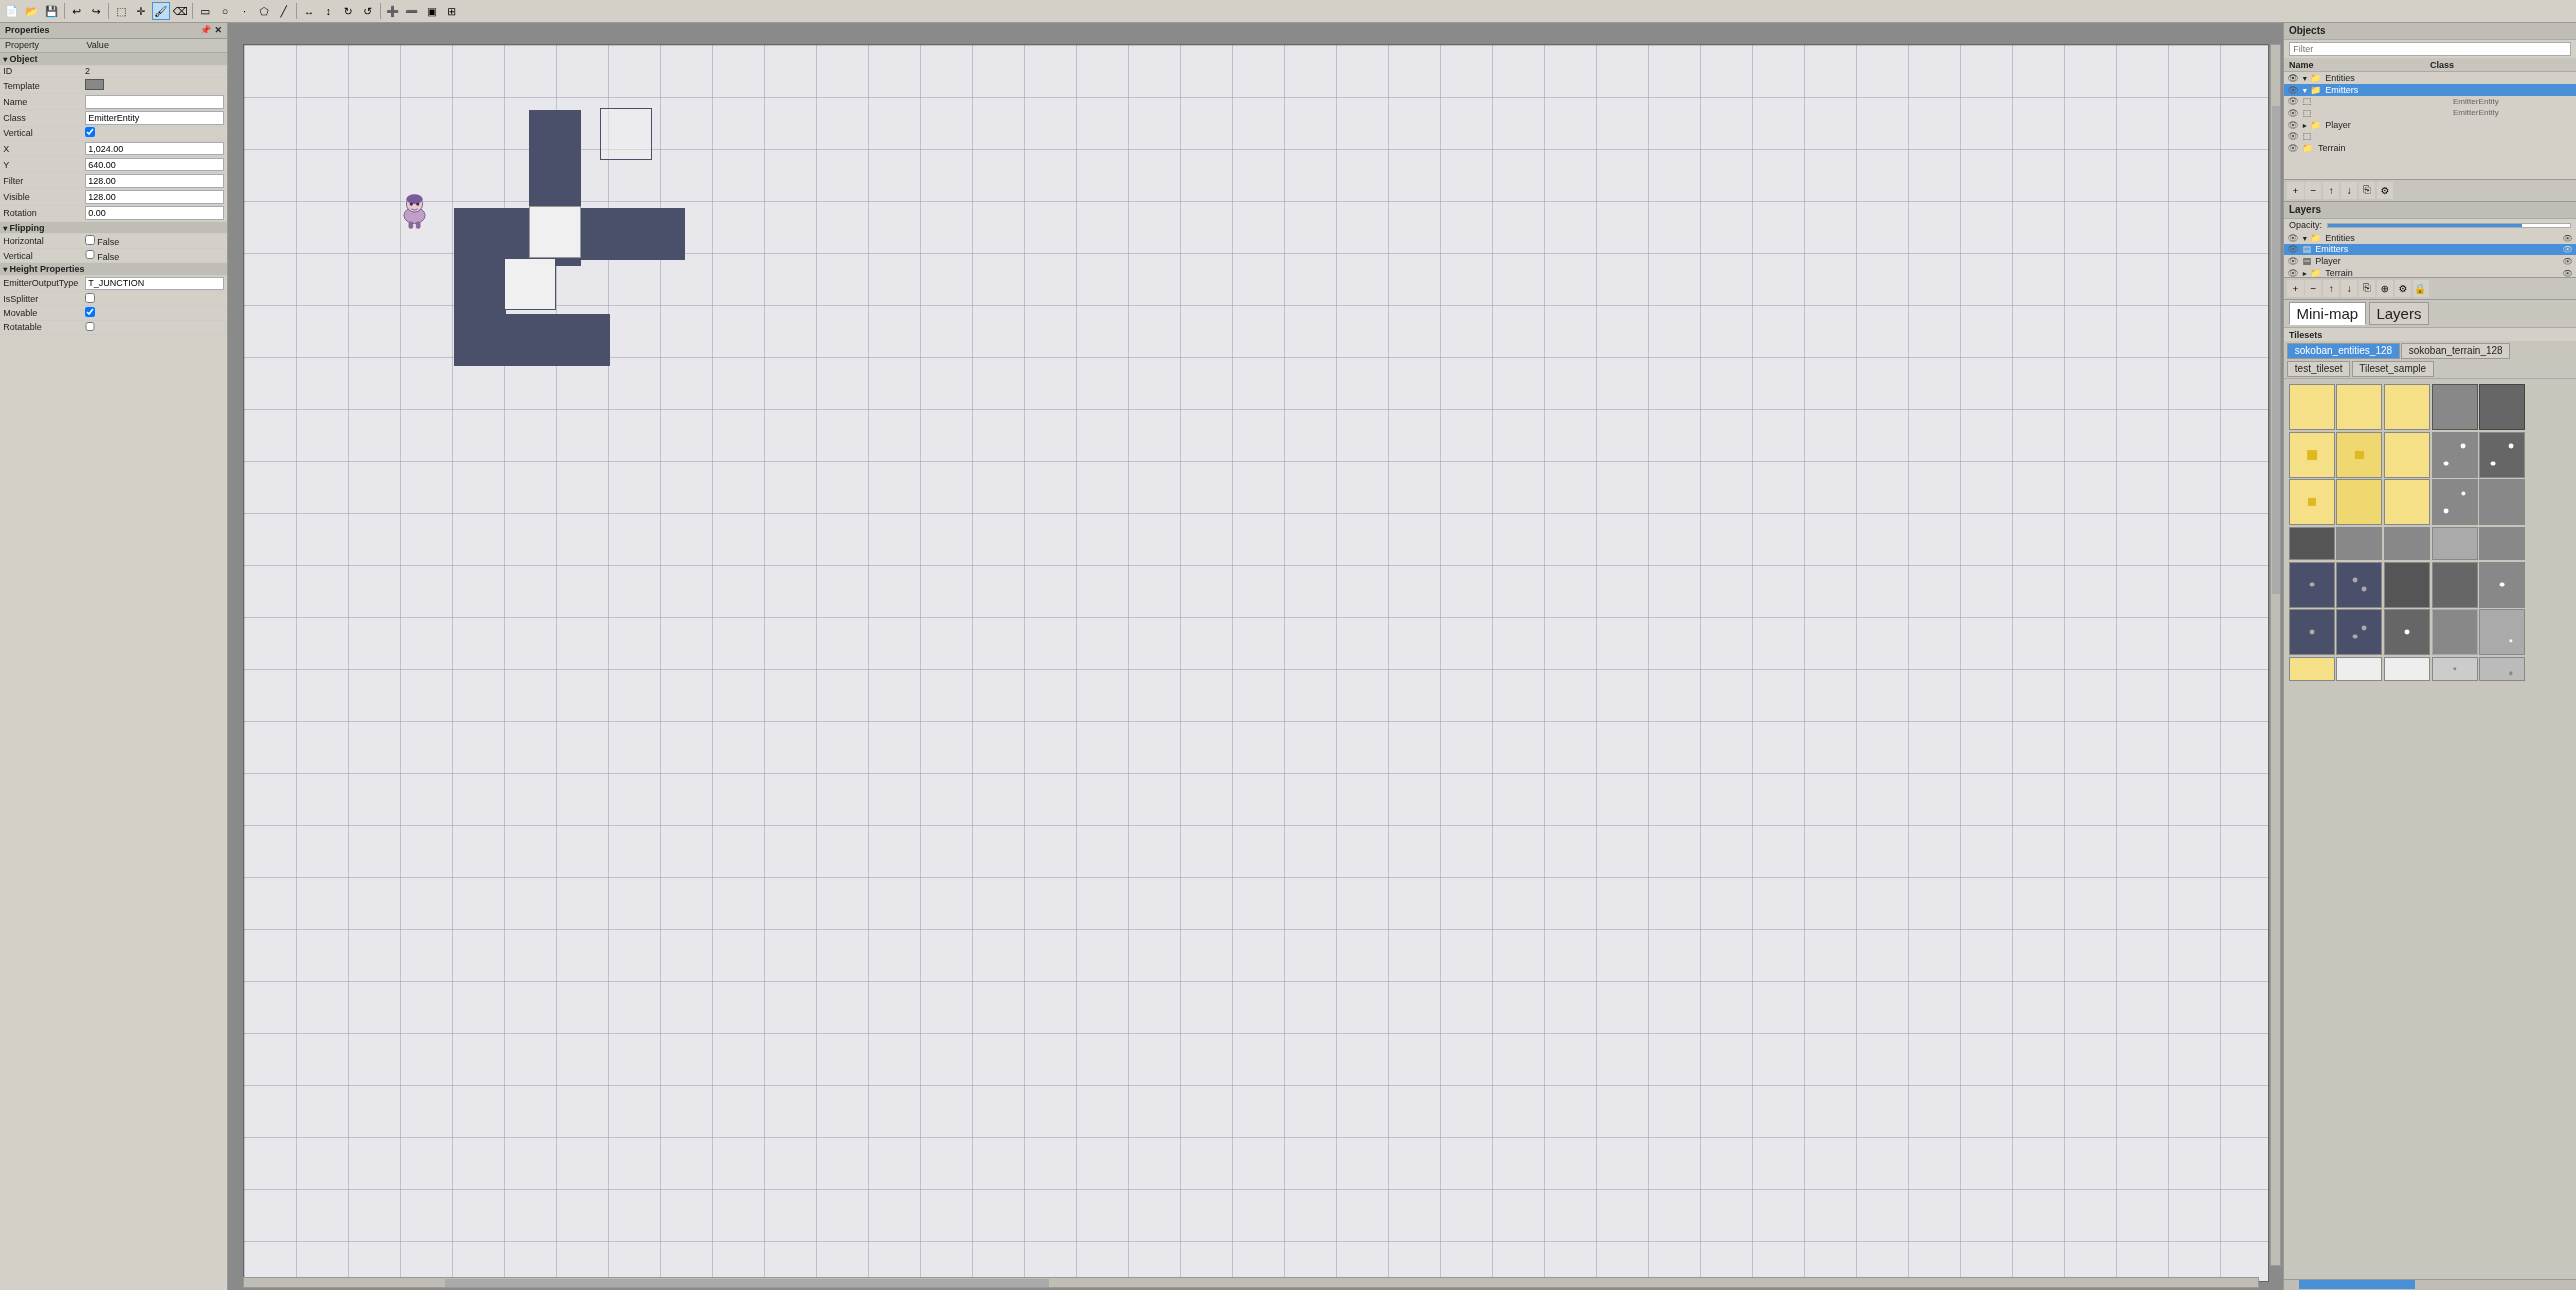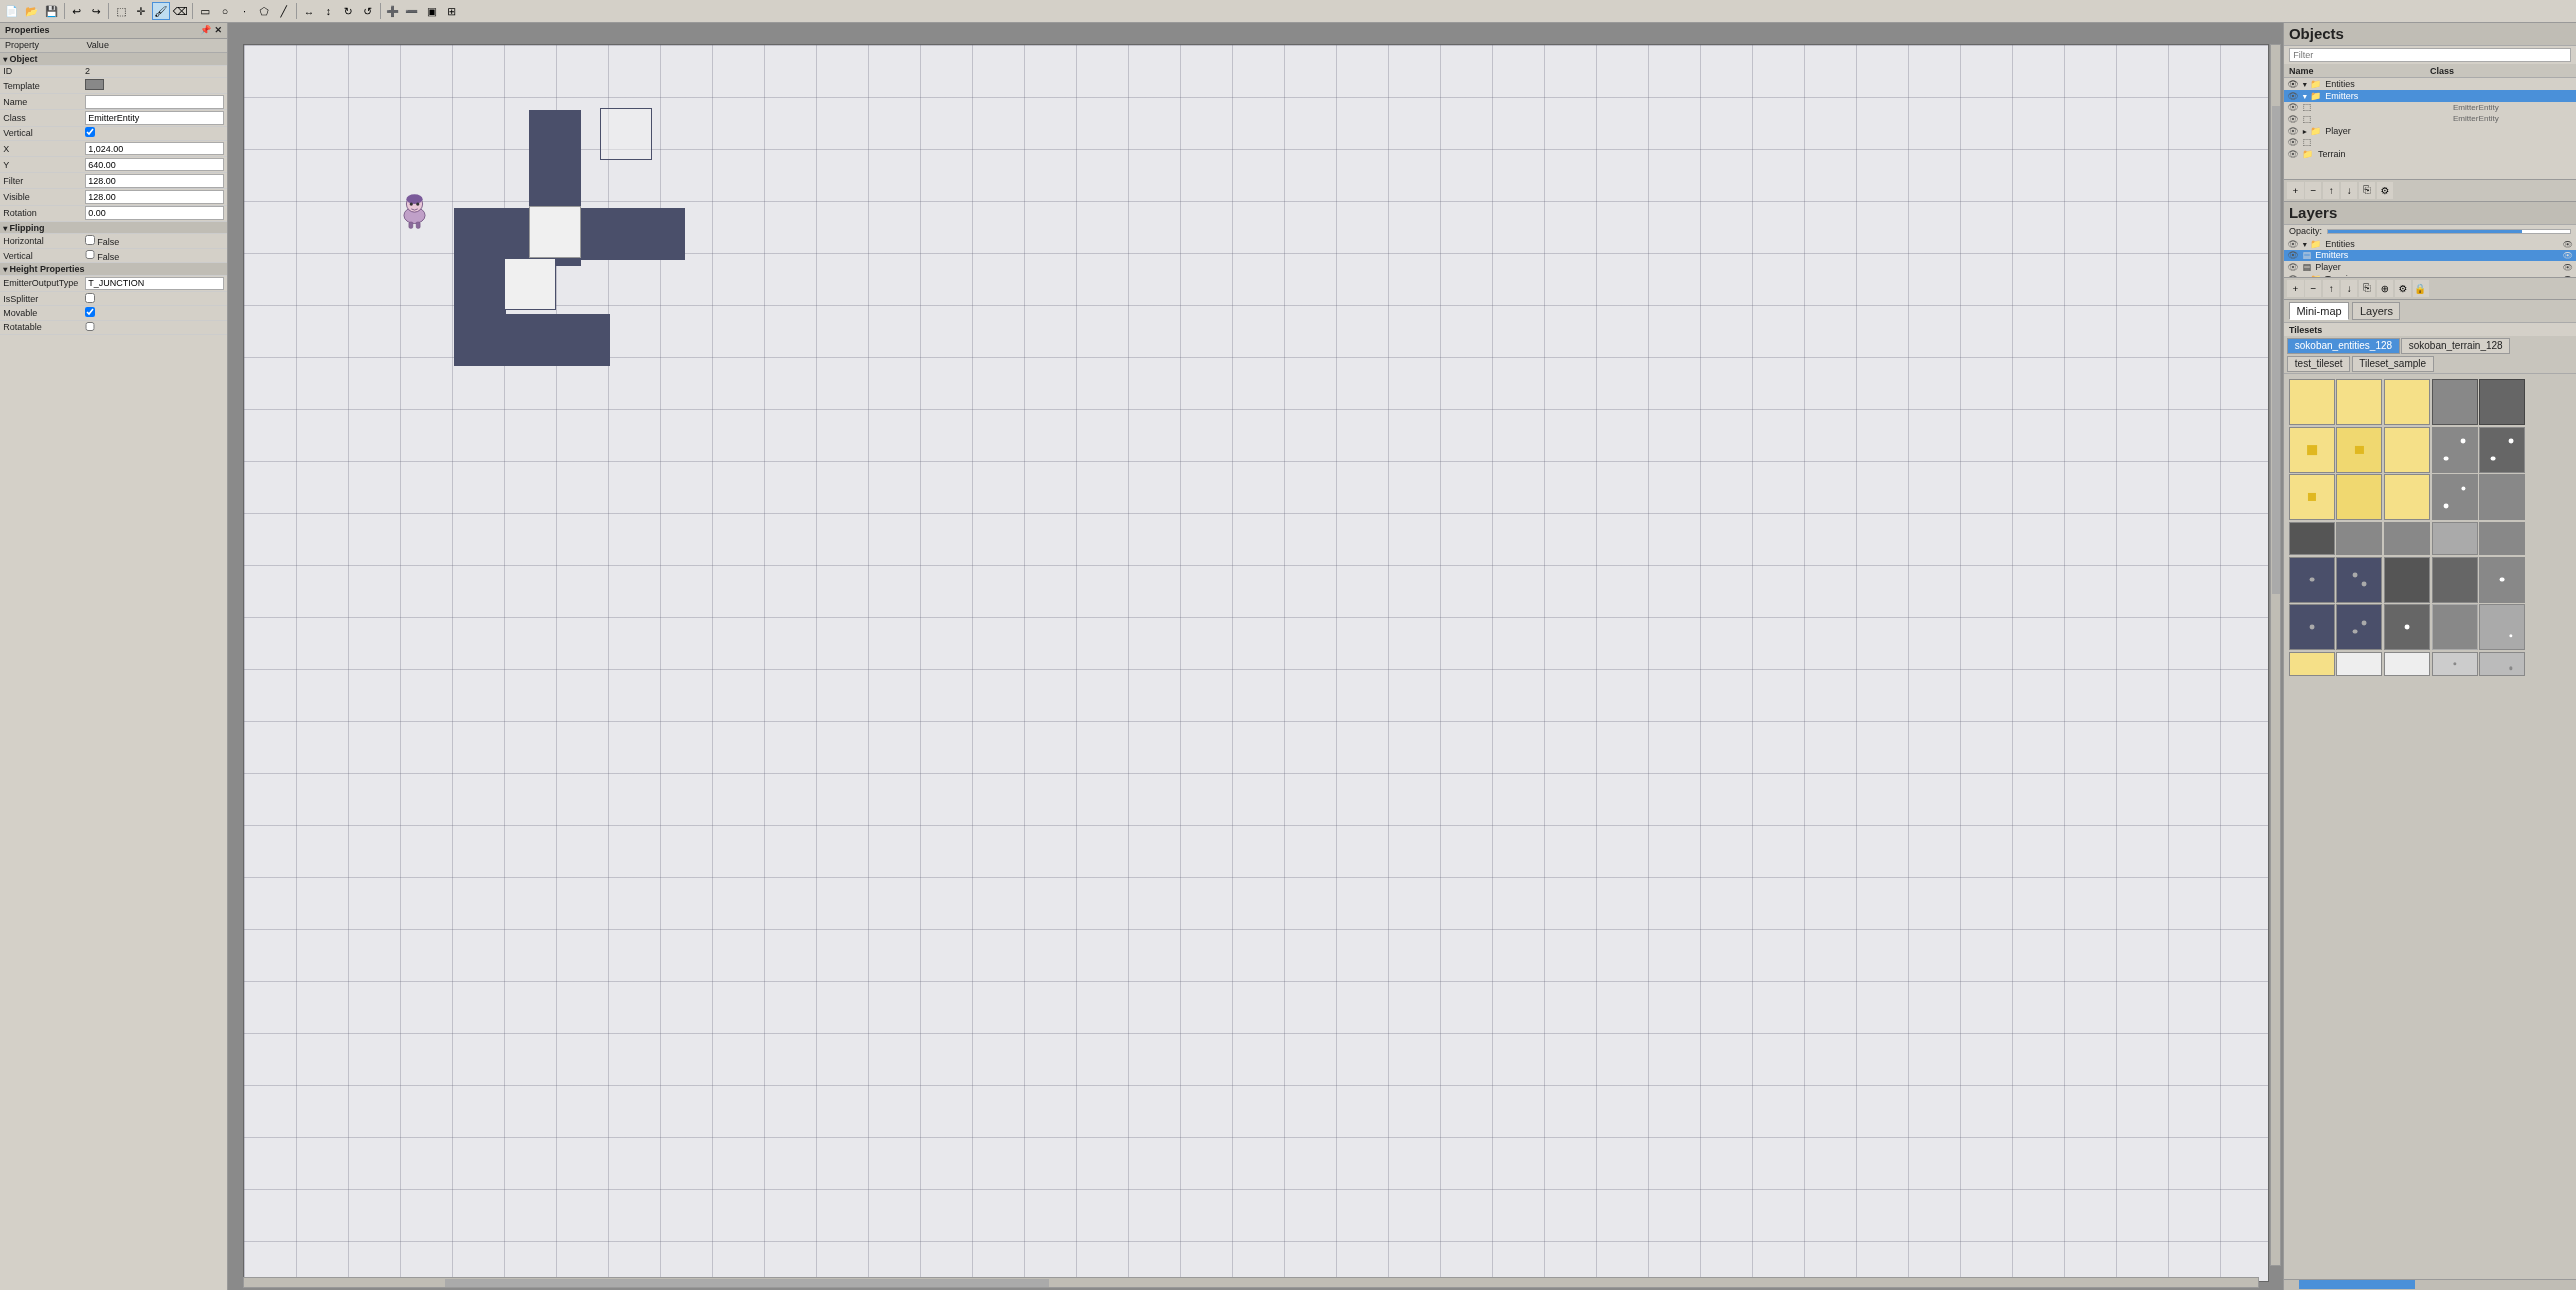--- a/index.html
+++ b/index.html
@@ -146,21 +146,21 @@
       height: 179px;
       border-bottom: 0.8px solid #999;
       display: flex;
       flex-direction: column;
     }
     .panel-header {
       background: #c0bdb5;
       padding: 2.4px 4.9px;
       font-weight: bold;
       border-bottom: 0.8px solid #aaa;
-      font-size: 15px;
+      font-size: 10px;
     }
     #filter-row {
       padding: 2.4px 4.9px;
       background: #d4d0c8;
     }
     #filter-input {
       width: 100%; padding: 0.8px 3.3px; font-size: 9px;
       border: 0.8px solid #aaa; background: #fff;
     }
     #objects-cols {
@@ -243,21 +243,21 @@
       background: #c8c5bd;
       border-bottom: 0.8px solid #aaa;
       padding: 2.4px 4.9px;
       gap: 3.3px;
     }
     #minimap-tab, #layers-tab {
       padding: 1.6px 6.5px;
       border: 0.8px solid #999;
       background: #d4d0c8;
       cursor: pointer;
-      font-size: 11px;
+      font-size: 15px;
     }
     #minimap-tab.active, #layers-tab.active {
       background: #fff;
       border-bottom: 0.8px solid #fff;
     }
     #tilesets-label {
       padding: 1.6px 4.9px;
       font-size: 9px;
       font-weight: bold;
       background: #d4d0c8;

